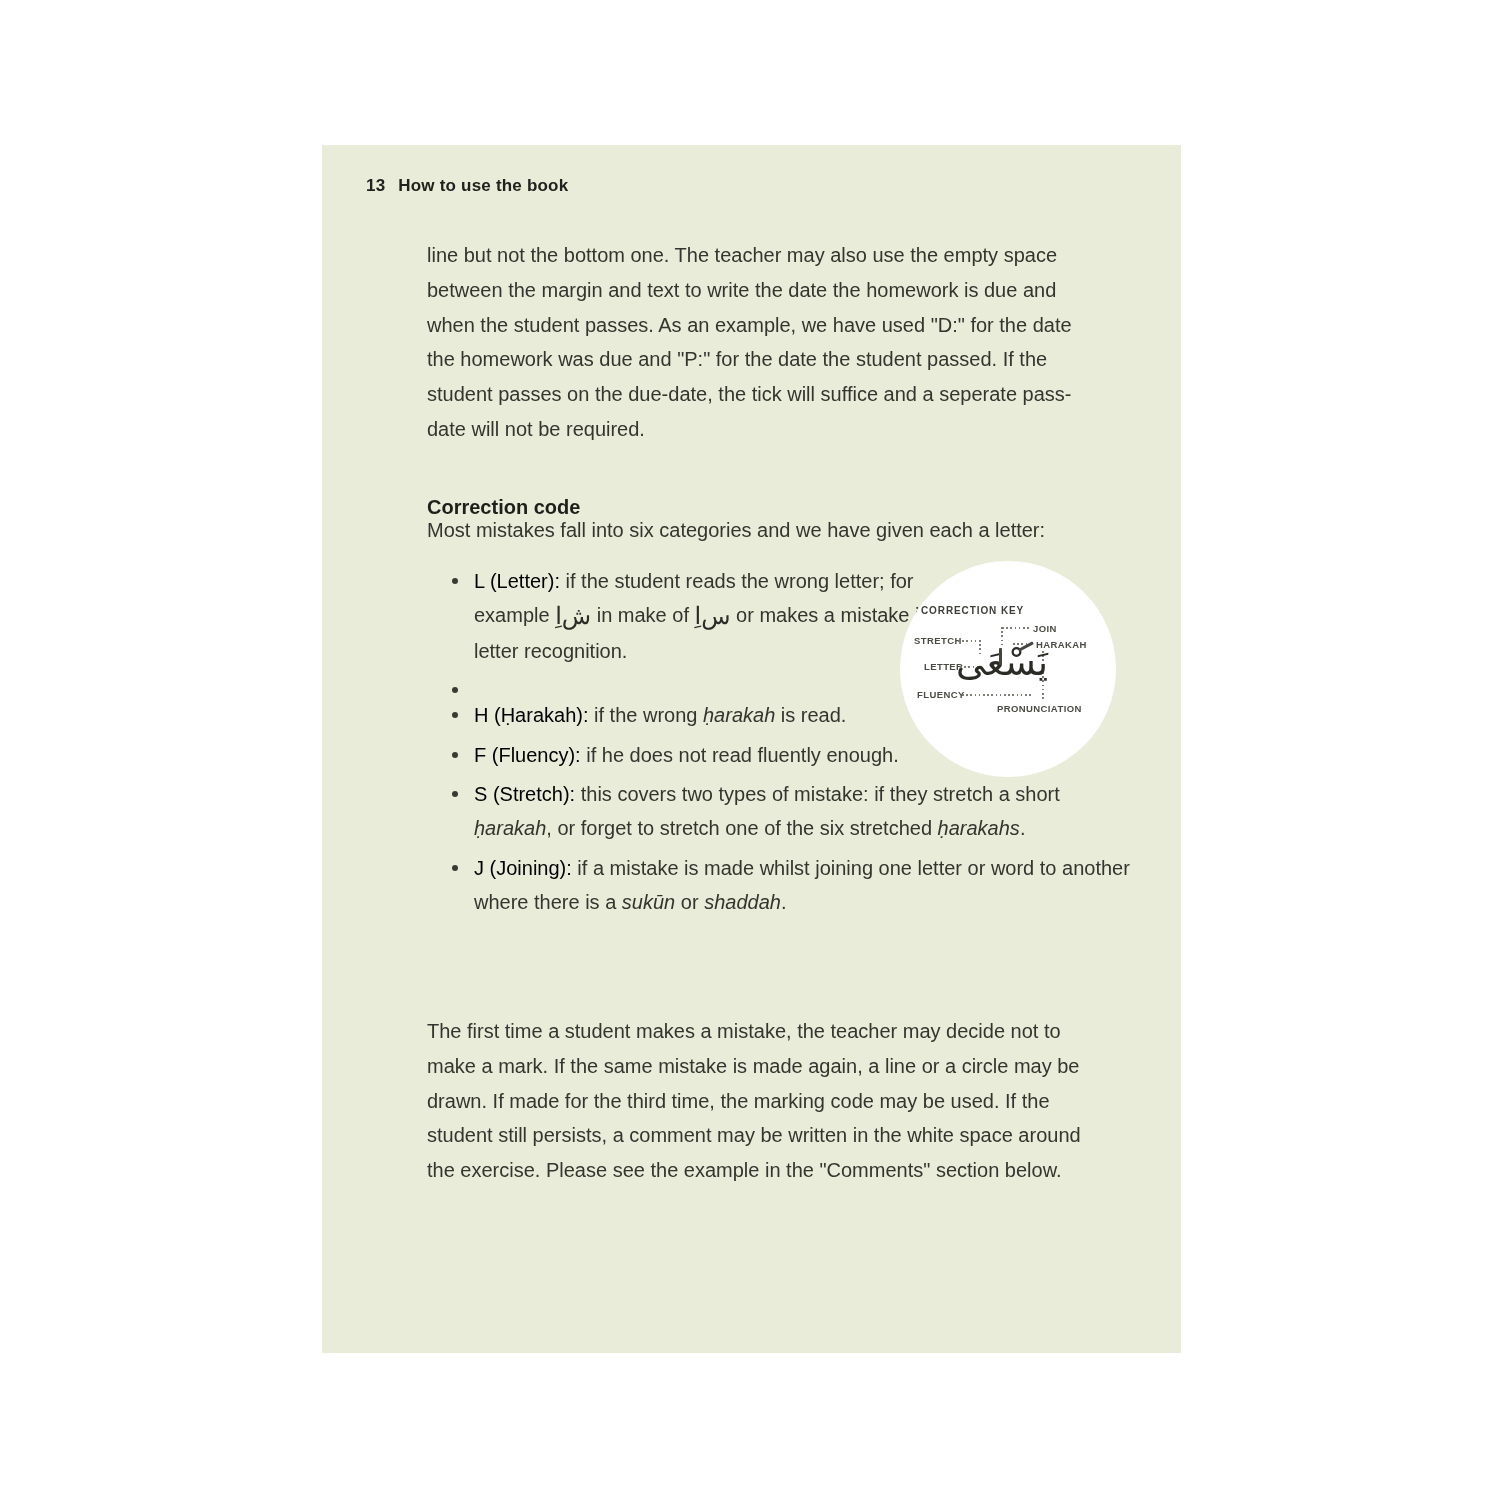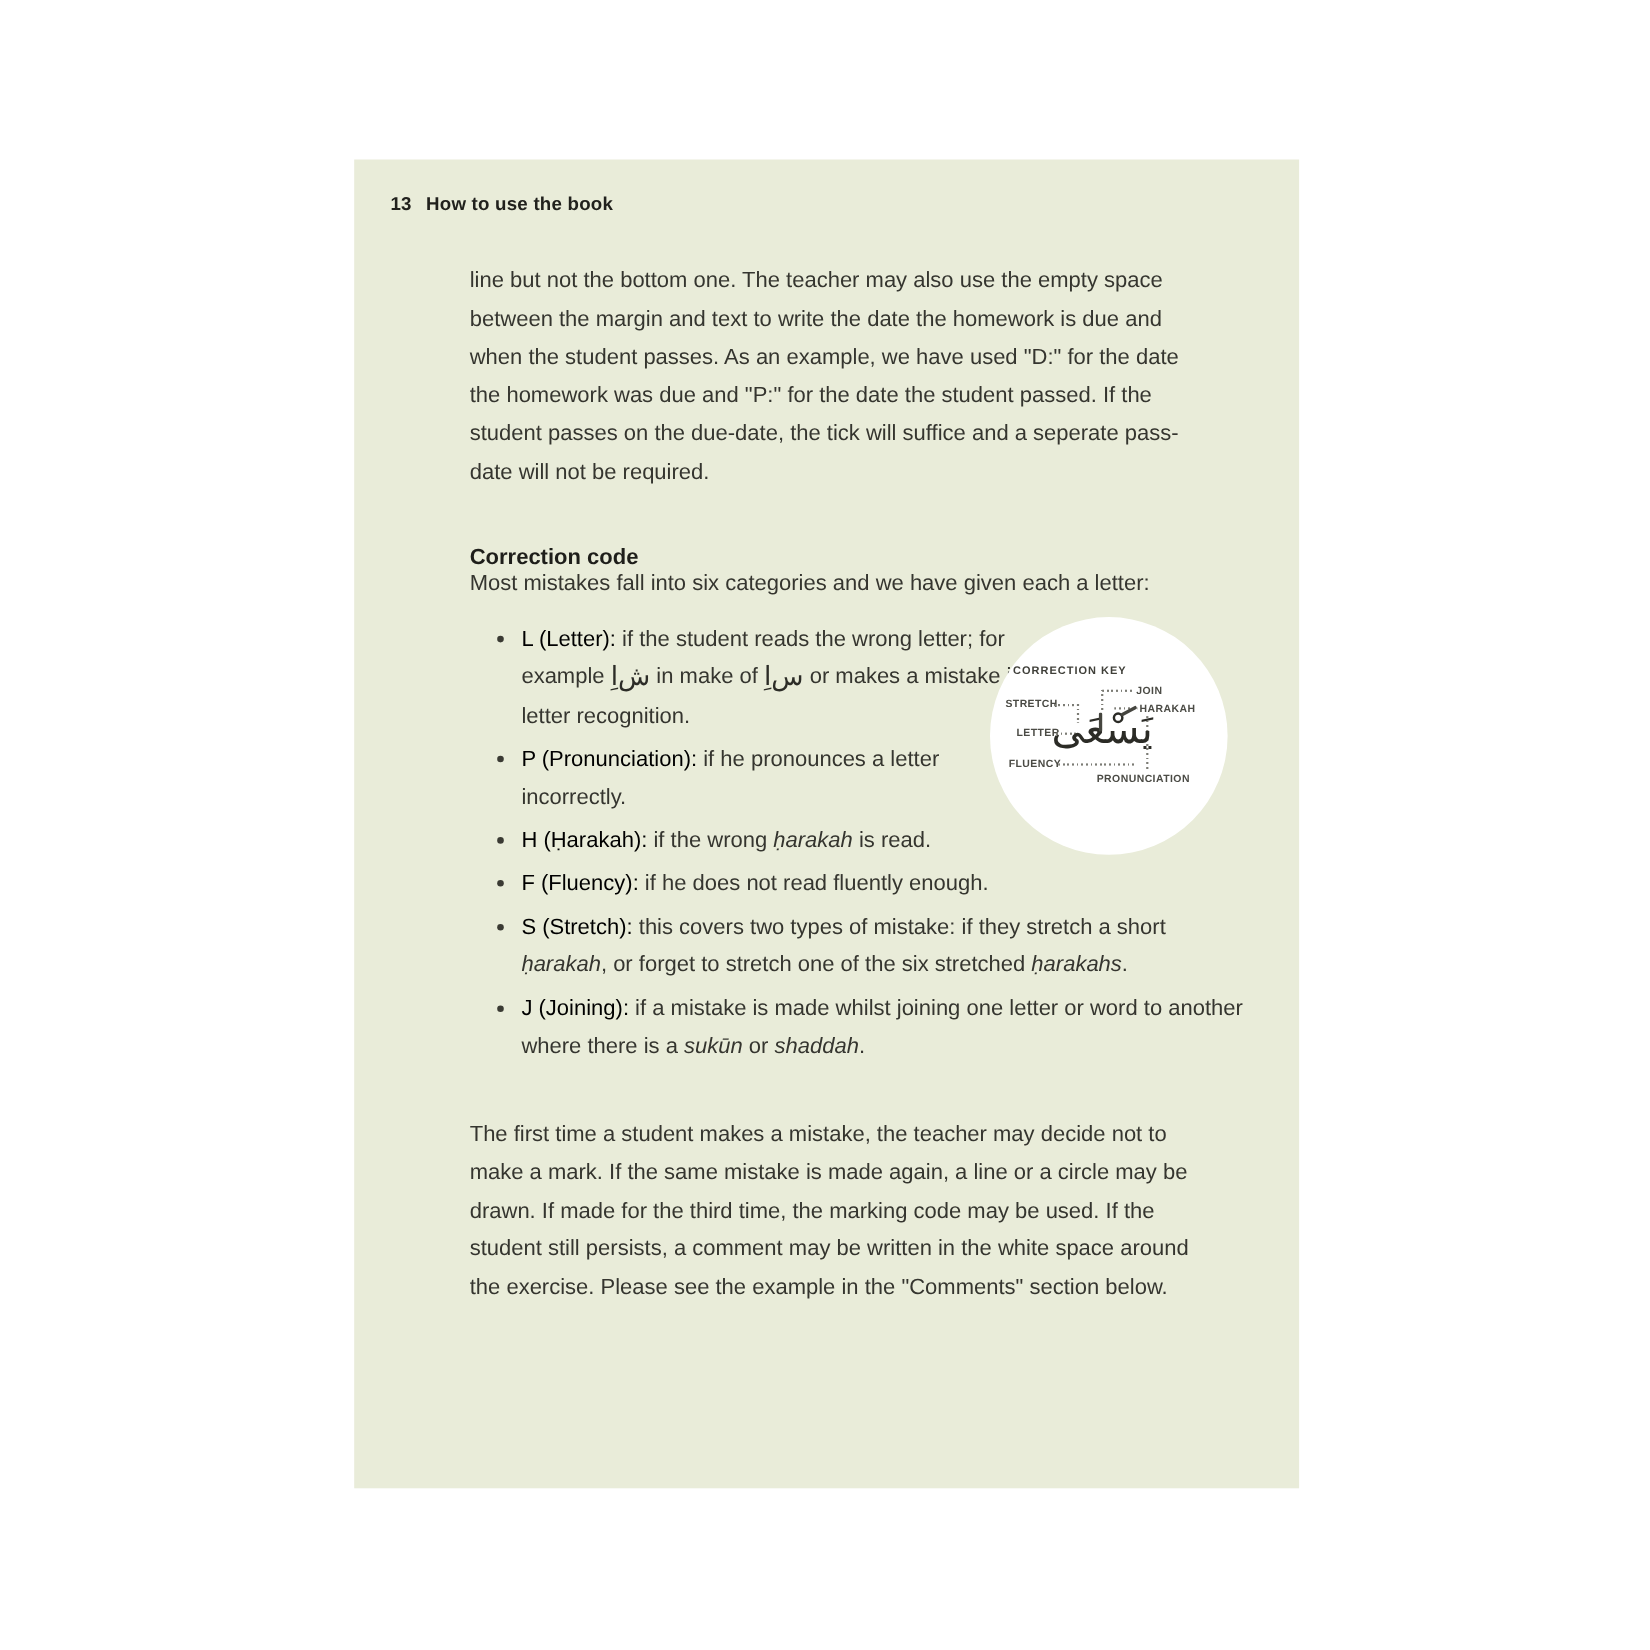--- a/index.html
+++ b/index.html
@@ -8,21 +8,21 @@
 
   .page {
     position:absolute; left:322px; top:145px; width:859px; height:1208px;
     background:#e9ecd9;
   }
 
   .page-header {
     position:absolute; left:33px; top:31px;
     font-size:17px; font-weight:bold; color:#21211d; letter-spacing:0.2px;
   }
-  .page-header .hdr-num { margin-right:13px; }
+  .page-header .hdr-num { margin-right:13px;margin-left:11px; }
 
   .text-block {
     position:absolute; left:105px; width:660px;
     font-size:20px; line-height:34.8px; color:#35352f;
     text-align:left;
   }
   .para1 { top:93px; }
   .final-para { top:869px; }
 
   .section-heading {
@@ -100,21 +100,20 @@
 
   <div class="text-block intro">Most mistakes fall into six categories and we have given each a letter:</div>
 
   <div class="bullets" id="bullets">
       <div class="bullet">
         <span class="dot"></span>
         <div class="bullet-text"><span class="seg-bold">L (Letter):</span><span class="seg-normal"> if the student reads the wrong letter; for example </span><span class="seg-arabic" dir="rtl">ش‌اِ</span><span class="seg-normal"> in make of </span><span class="seg-arabic" dir="rtl">س‌اِ</span><span class="seg-normal"> or makes a mistake in letter recognition.</span></div>
       </div>
       <div class="bullet">
         <span class="dot"></span>
-        <div class="bullet-text"><span class="seg-bold">P (Pronunciation):</span><span class="seg-normal"> if he pronounces a letter incorrectly.</span></div>
       </div>
       <div class="bullet">
         <span class="dot"></span>
         <div class="bullet-text"><span class="seg-bold">H (Ḥarakah):</span><span class="seg-normal"> if the wrong </span><span class="seg-italic">ḥarakah</span><span class="seg-normal"> is read.</span></div>
       </div>
       <div class="bullet">
         <span class="dot"></span>
         <div class="bullet-text"><span class="seg-bold">F (Fluency):</span><span class="seg-normal"> if he does not read fluently enough.</span></div>
       </div>
       <div class="bullet">

